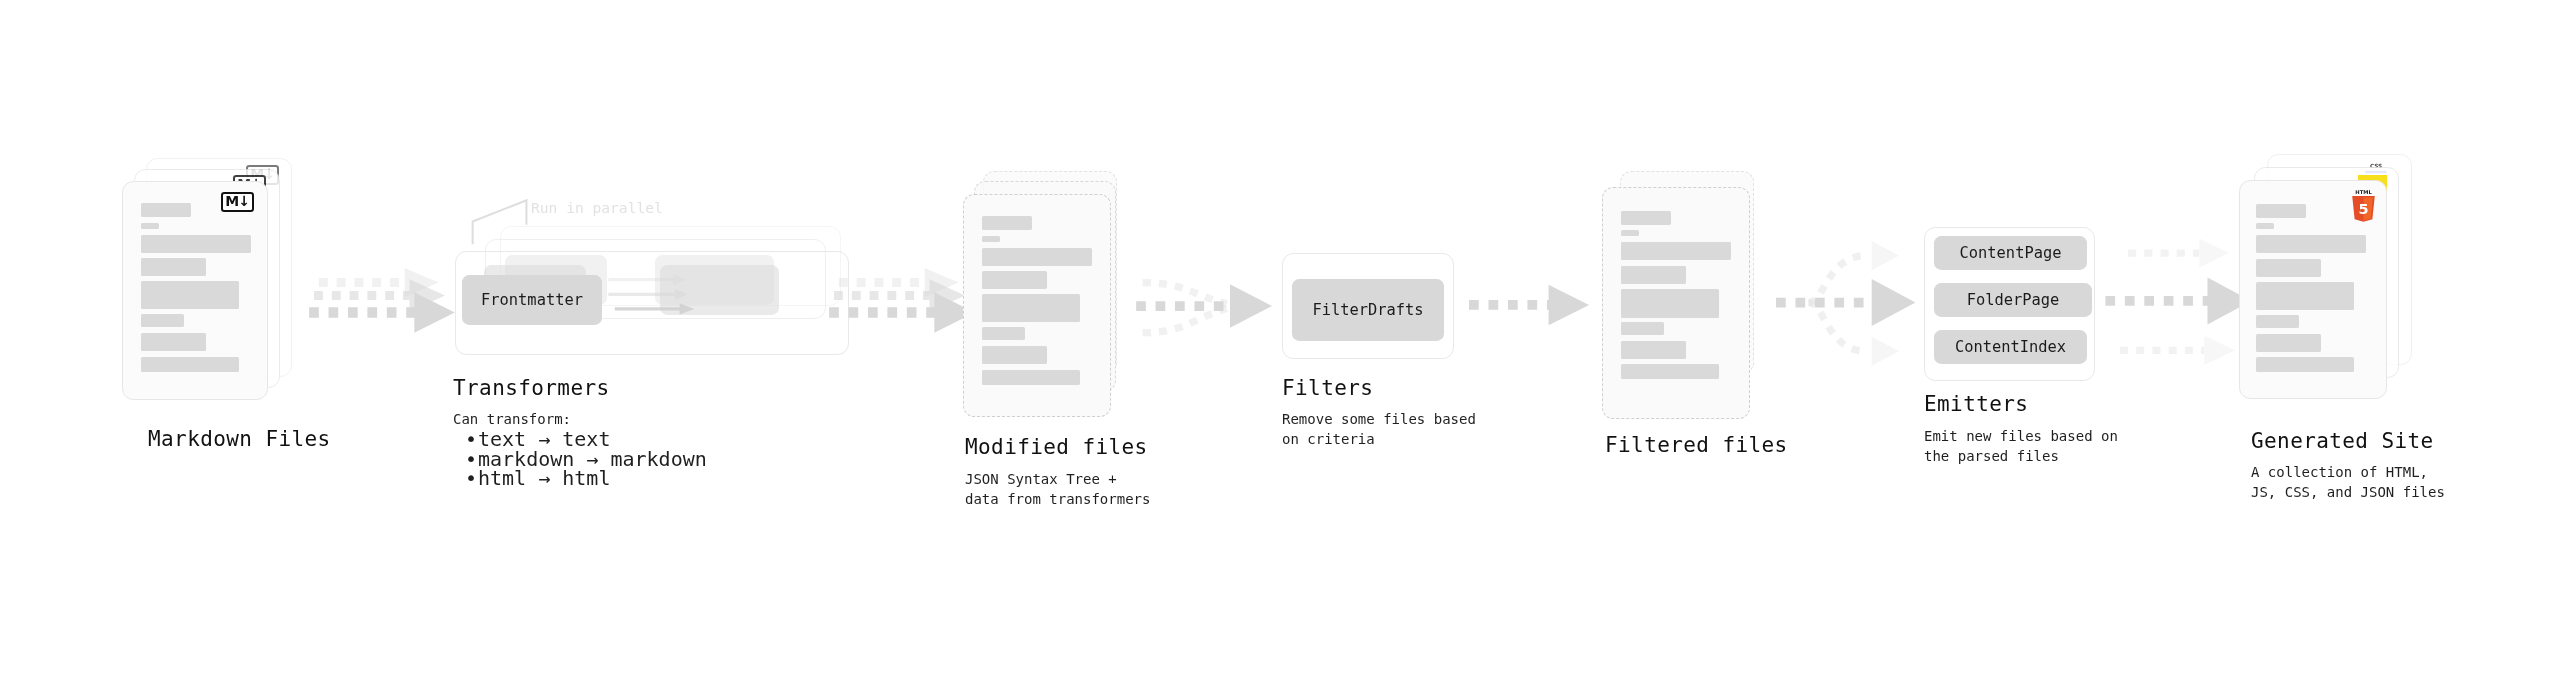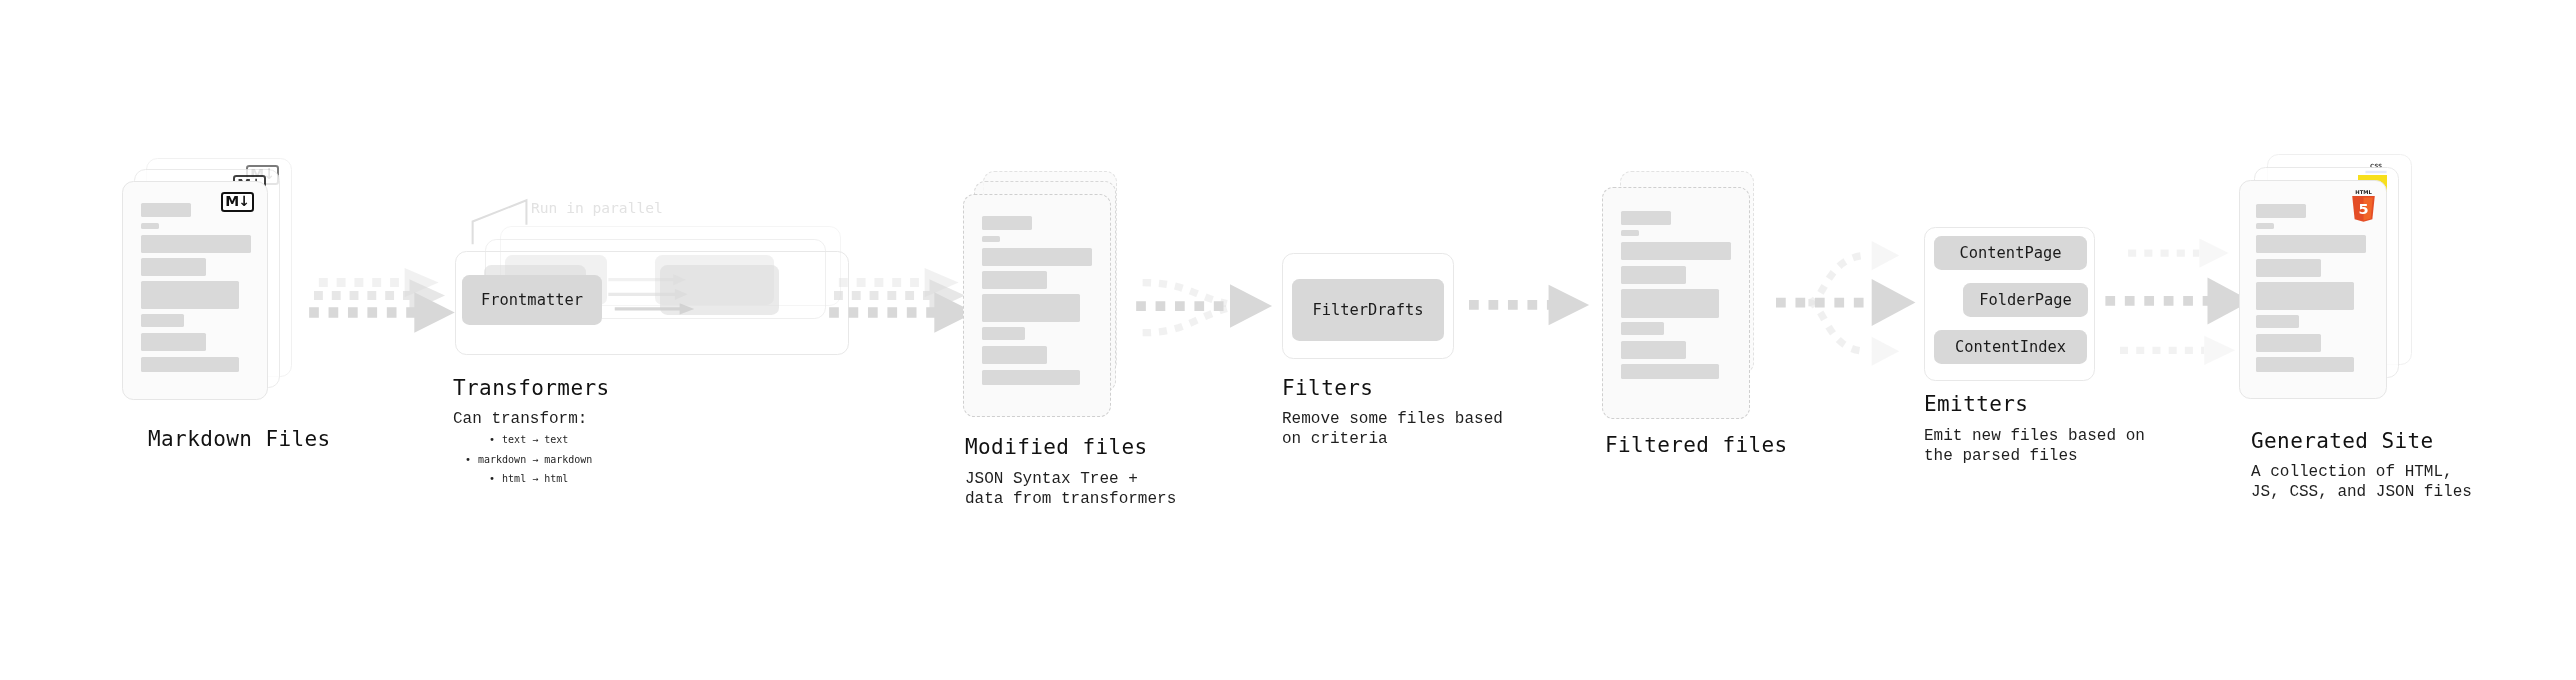--- a/index.html
+++ b/index.html
@@ -92,32 +92,30 @@
   
   .title {
     position: absolute;
     font-size: 21px;
     color: #111111;
     letter-spacing: 0.4px;
     white-space: nowrap;
   }
   .subtitle {
     position: absolute;
-    font-size: 16px;
+    font-size: 14px;
     line-height: 19.5px;
     color: #1f1f1f;
     white-space: pre-line;
-    font-family: Liberation Mono, monospace;
   }
   .bullets {
     position: absolute;
-    font-size: 10px;
+    font-size: 20px;
     line-height: 19.5px;
     color: #1f1f1f;
-    text-align: center;
   }
   .bullets .b { white-space: nowrap; padding-left: 13px; }
   .bullets .b::before { content: "\2022"; position: absolute; margin-left: -13px; }
   .parallel-label {
     position: absolute;
     font-size: 14.6px;
     color: #e2e2e2;
     white-space: nowrap;
   }
   svg { position: absolute; overflow: visible; }
@@ -283,21 +281,21 @@
       <path d="M118 134 L152 152 L118 170 Z" fill="#ececec"></path>
     </g>
     <g opacity="1">
       <path d="M0 92 H120" stroke="#d8d8d8" stroke-width="12" stroke-dasharray="12 12" fill="none"></path>
       <path d="M118 63 L172 92 L118 121 Z" fill="#d8d8d8"></path>
     </g>
   </svg>
 
   <div class="groupbox" style="left:1924px; top:227px; width:171px; height:154px;"></div>
   <div class="chip" style="left:1934px; top:236px; width:153px; height:34px;text-align:center;">ContentPage</div>
-  <div class="chip" style="left:1934px; top:283px; width:125px; height:34px;margin-left:29px;">FolderPage</div>
+  <div class="chip" style="left:1934px; top:283px; width:158px; height:34px;">FolderPage</div>
   <div class="chip" style="left:1934px; top:330px; width:153px; height:34px;">ContentIndex</div>
   <div class="title" style="left:1924px; top:392px;">Emitters</div>
   <div class="subtitle" style="left:1924px; top:427px;">Emit new files based on
 the parsed files</div>
 
   <svg style="left:2105px; top:232px;" width="171" height="154" viewBox="0 0 210 190">
     <g opacity="0.4">
       <path d="M28 26 H116" stroke="#e0e0e0" stroke-width="9" stroke-dasharray="10 10" fill="none"></path>
       <path d="M116 8 L152 26 L116 44 Z" fill="#ececec"></path>
     </g>

